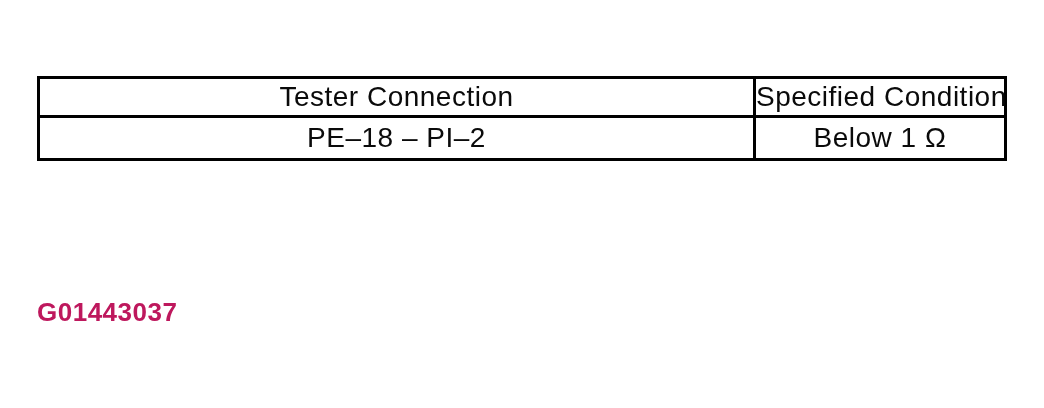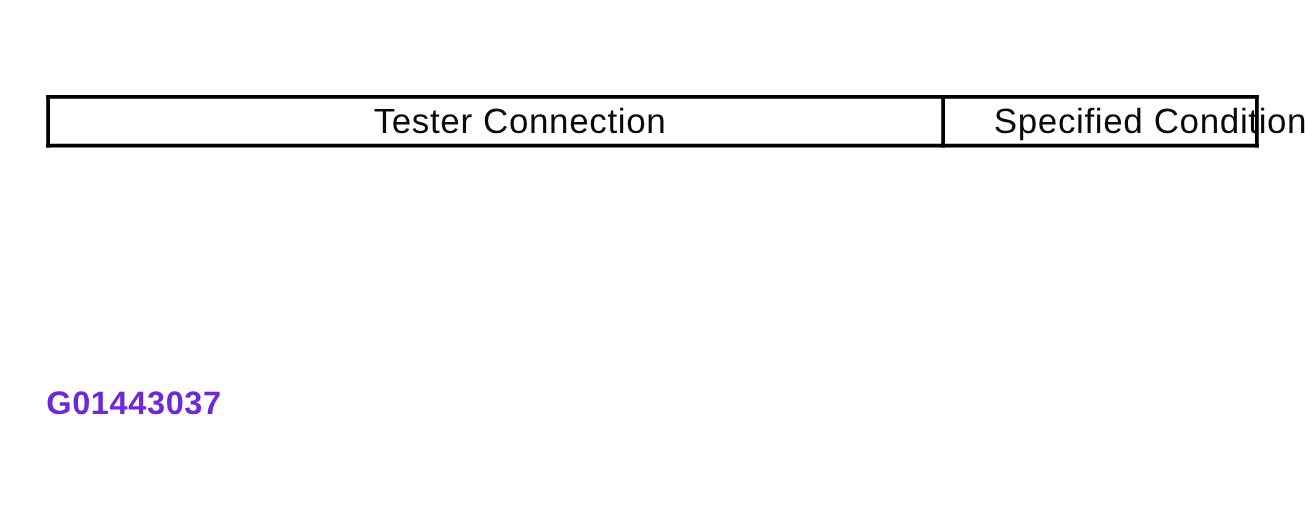--- a/index.html
+++ b/index.html
@@ -35,50 +35,53 @@
     text-align: center;
     vertical-align: middle;
     font-size: 28px;
     font-weight: 400;
     padding: 0;
     white-space: nowrap;
     letter-spacing: 0.5px;
   }
   .spec-table th {
     height: 36px;
-    padding-left: 39px;
   }
   .spec-table td {
     height: 40px;
   }
   .figure-id {
     position: absolute;
     left: 37px;
-    top: 307px;
+    top: 297px;
     font-size: 26px;
     font-weight: 700;
     letter-spacing: 0.5px;
-    color: #6d28d9;
+    color: #be185d;
   }
 </style>
 </head>
 <body>
 
 <div class="canvas">
 
   <table class="spec-table">
     <colgroup>
       <col style="width: 716px">
       <col>
     </colgroup>
     <thead>
       <tr>
         <th>Tester Connection</th>
         <th>Specified Condition</th>
       </tr>
     </thead>
     <tbody>
+      <tr>
+        <td>PE–18 – PI–2</td>
+        <td>Below 1 Ω</td>
+      </tr>
     </tbody>
   </table>
 
   <div class="figure-id">G01443037</div>
 
 </div>
 
 </body></html>

